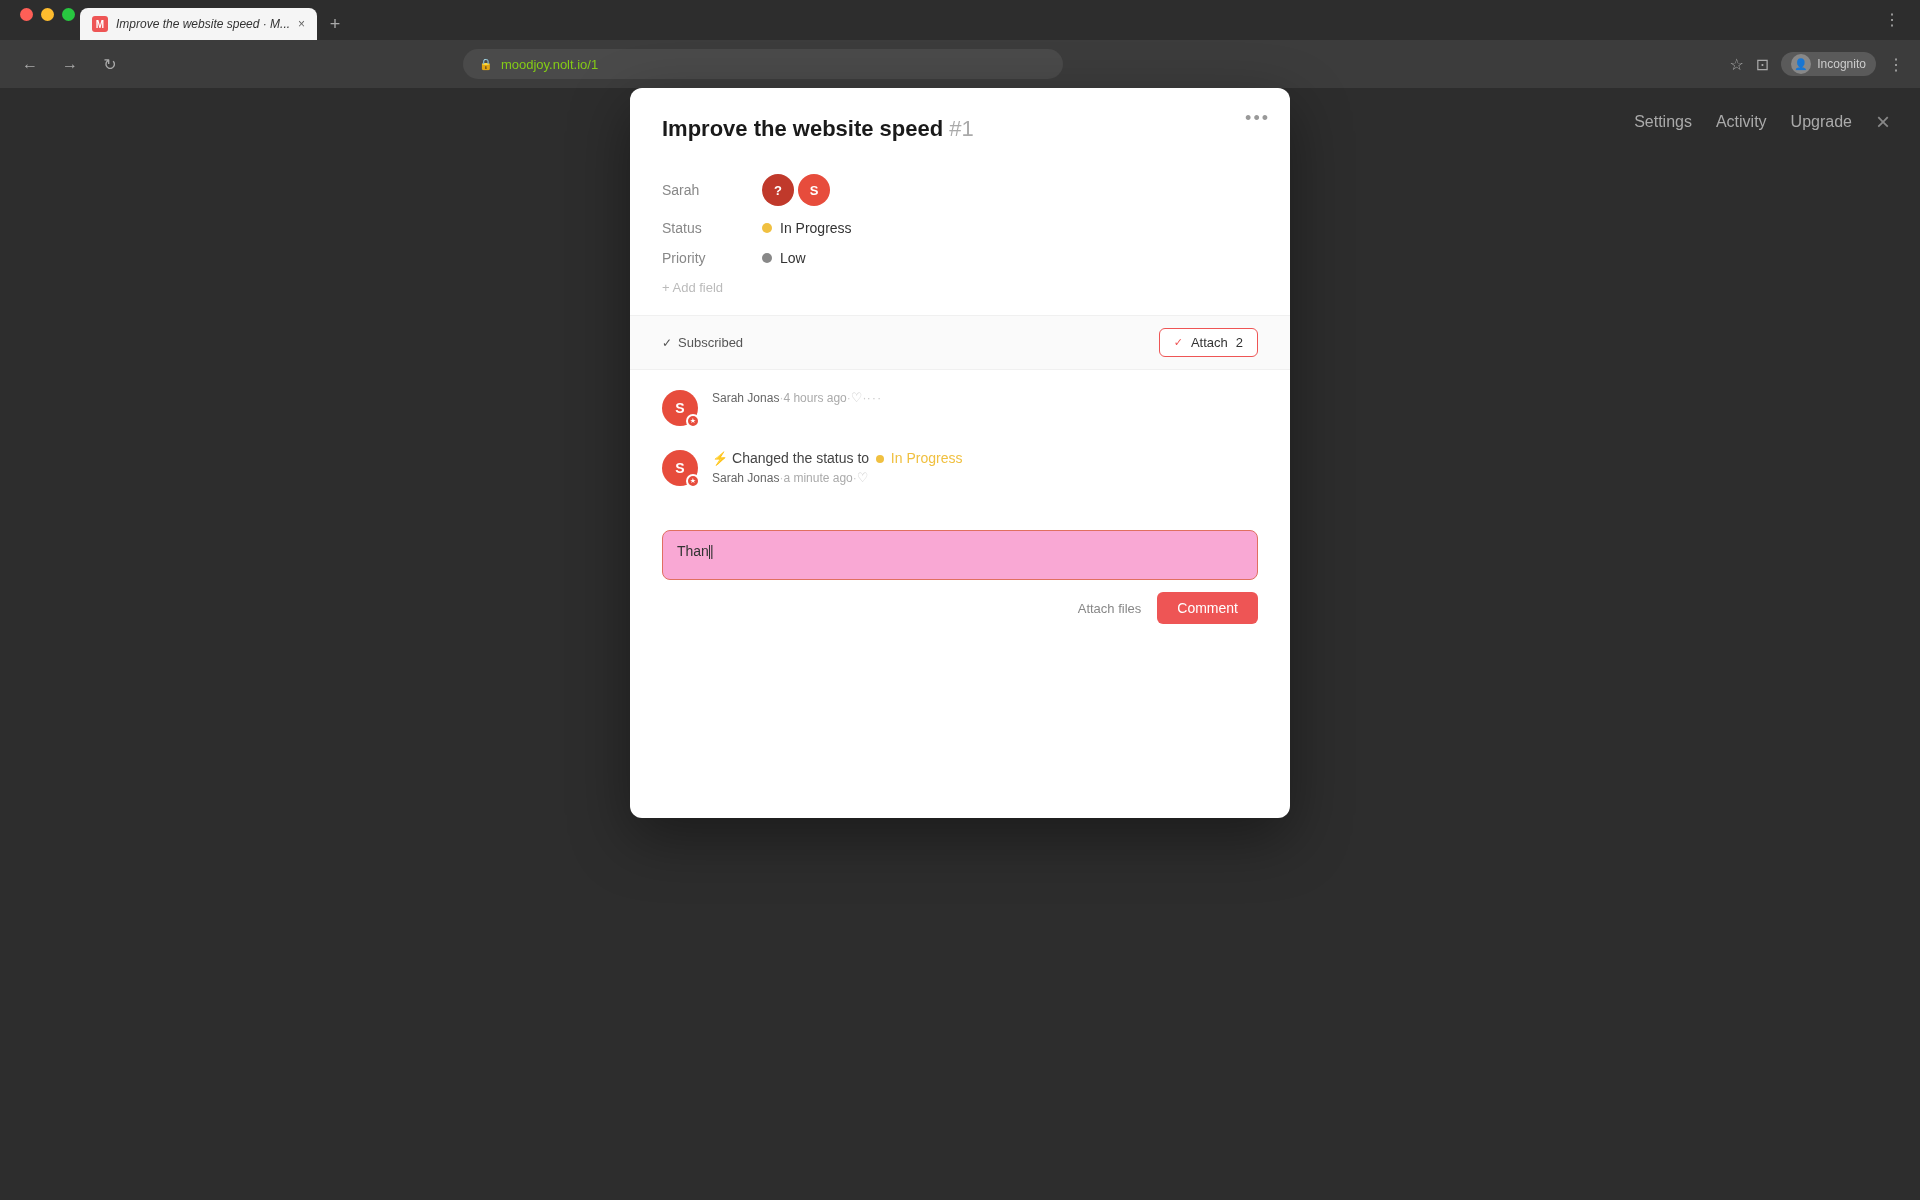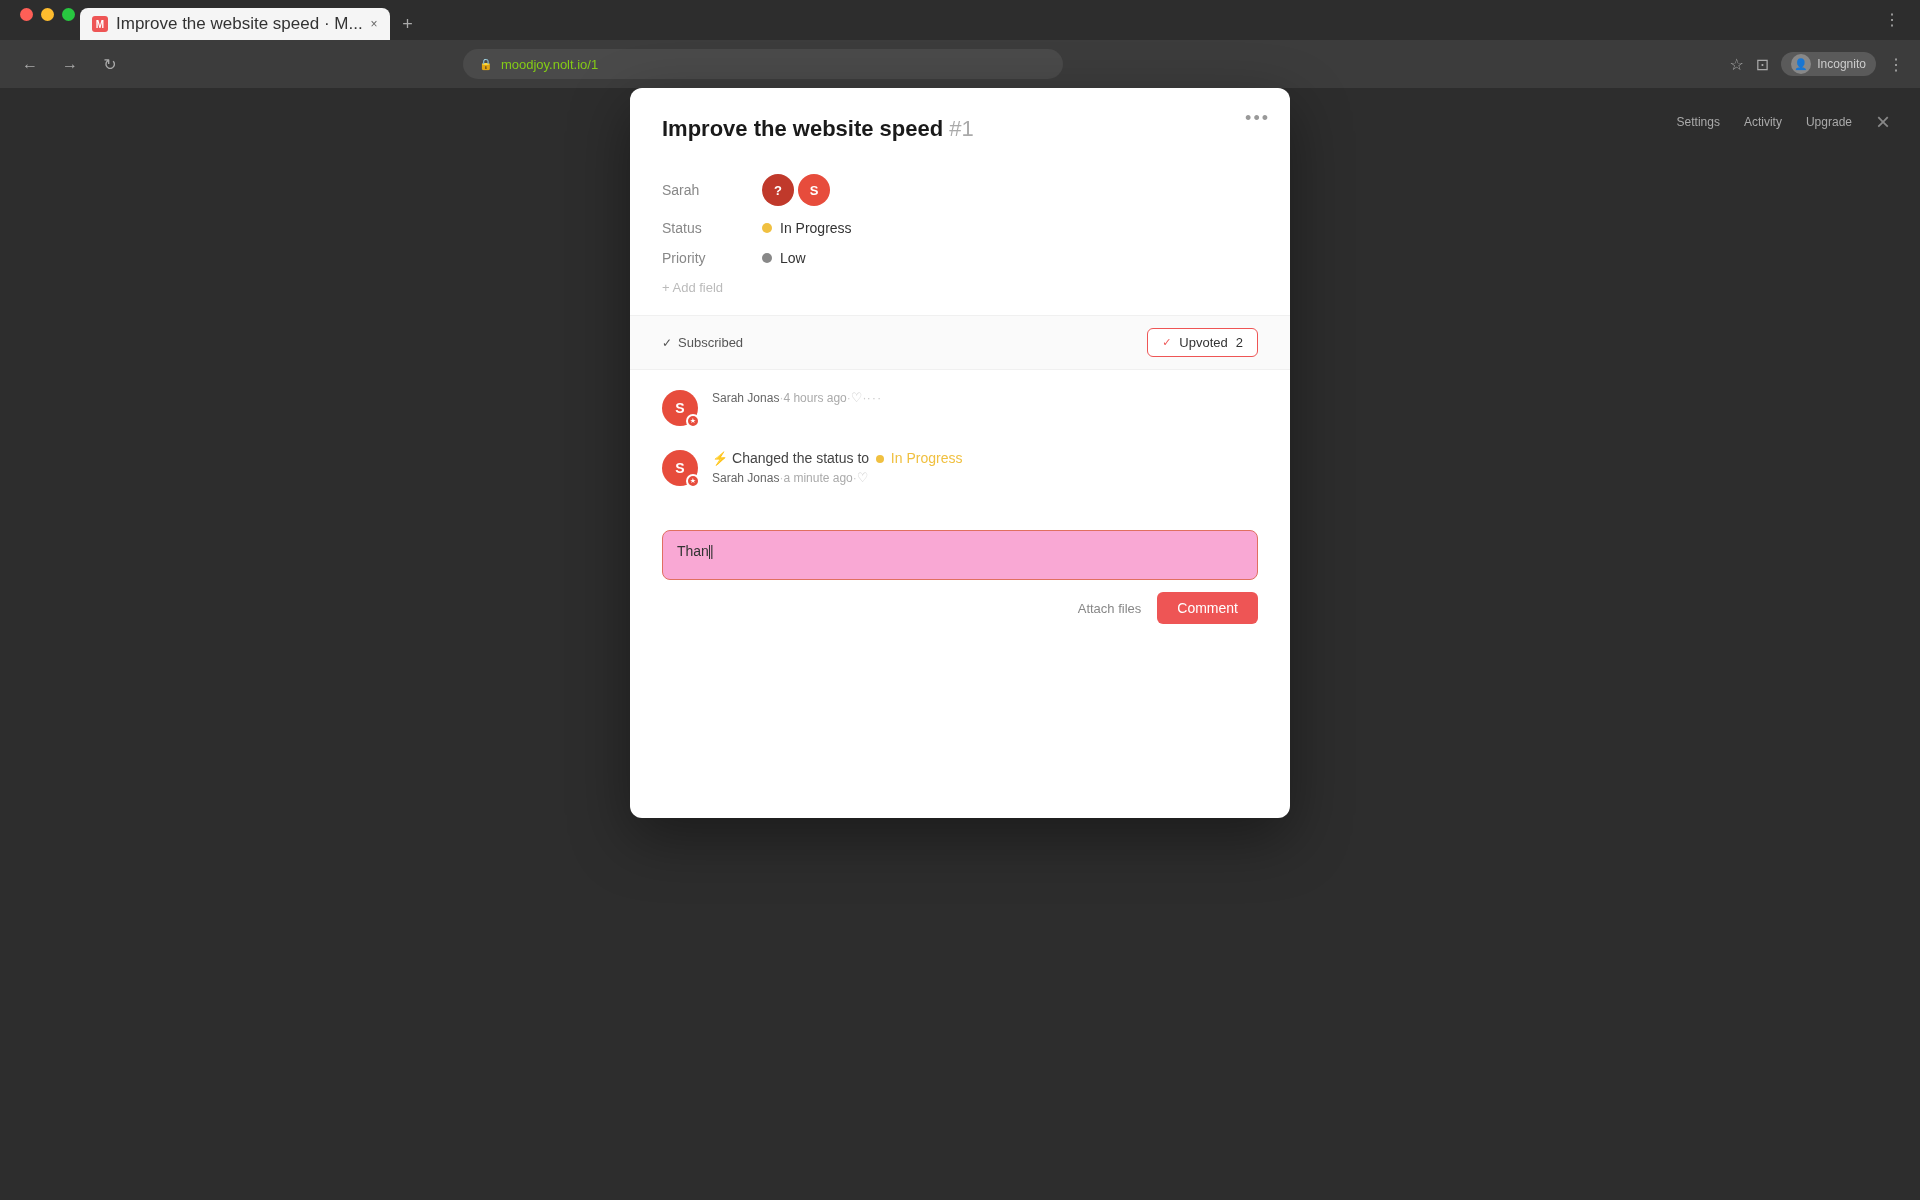--- a/index.html
+++ b/index.html
@@ -41,26 +41,27 @@
       background: #e55;
       border-radius: 3px;
       display: flex;
       align-items: center;
       justify-content: center;
       font-size: 10px;
       color: white;
       font-weight: bold;
     }
     .tab-title {
-      font-size: 17px;
+      font-size: 12px;
       color: #333;
       flex: 1;
       white-space: nowrap;
       overflow: hidden;
       text-overflow: ellipsis;
+      font-style: italic;
     }
     .tab-close {
       font-size: 12px;
       color: #666;
       cursor: pointer;
     }
     .tab-new {
       width: 28px;
       height: 28px;
       display: flex;
@@ -178,21 +179,21 @@
       position: absolute;
       top: 0;
       right: 0;
       display: flex;
       align-items: center;
       gap: 24px;
       padding: 20px 30px;
     }
     .top-nav-item {
       color: #aaa;
-      font-size: 12px;
+      font-size: 16px;
       cursor: pointer;
     }
     .top-nav-close {
       color: #888;
       font-size: 24px;
       cursor: pointer;
     }
 
     
     .modal-container {
@@ -585,21 +586,21 @@
 
       <div class="modal-divider"></div>
 
       <div class="action-bar">
         <div class="subscribed-btn">
           <span class="check-icon">✓</span>
           <span>Subscribed</span>
         </div>
         <div class="upvoted-btn">
           <span class="upvoted-check">✓</span>
-          <span>Upvoted</span>
+          <span>Attach</span>
           <span>2</span>
         </div>
       </div>
 
       <div class="comments-section">
 
         <div class="comment-item">
           <div class="comment-avatar-wrap">
             <div class="comment-avatar">S</div>
             <div class="comment-avatar-badge">

